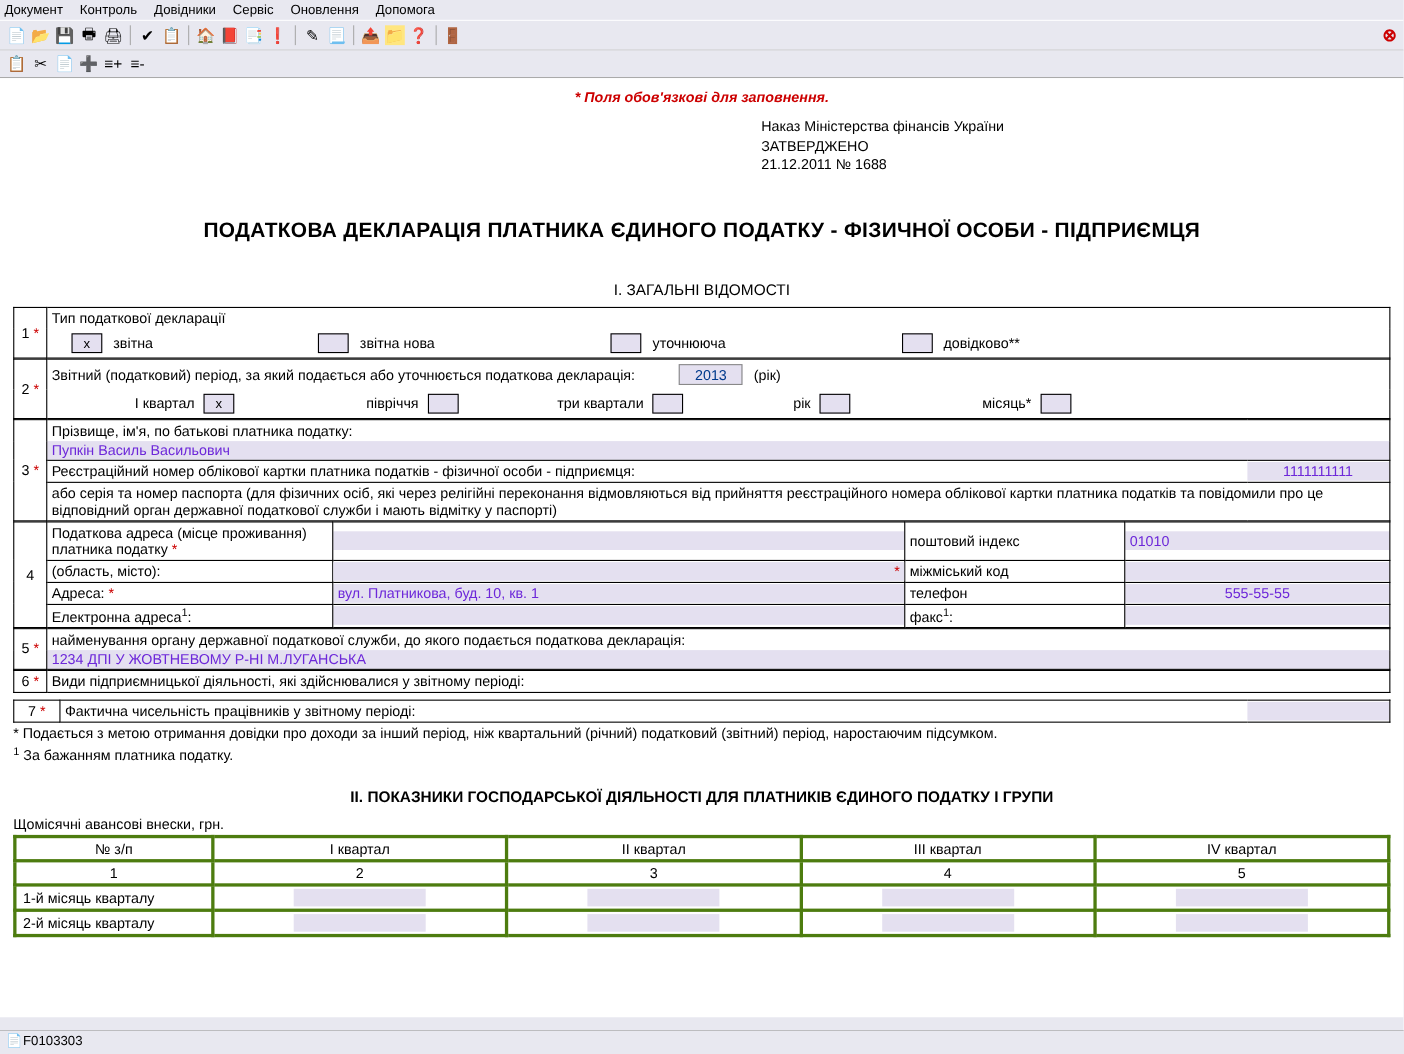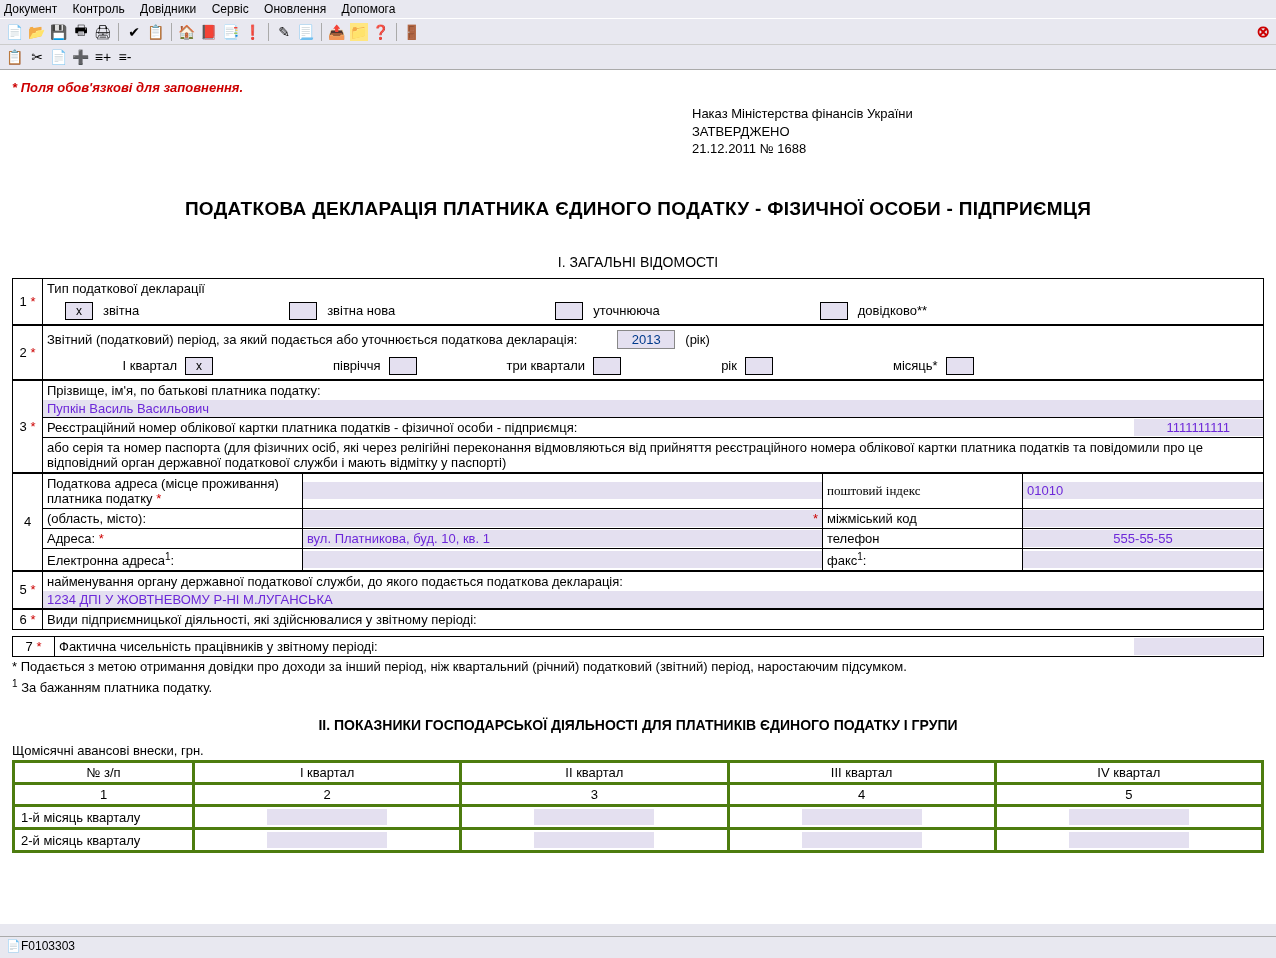--- a/index.html
+++ b/index.html
@@ -64,20 +64,21 @@
     position: relative;
   }
   .doc {
     padding: 6px 12px;
   }
   .required-note {
     color: #c00;
     font-weight: bold;
     font-style: italic;
     padding: 4px 0;
+    text-align: center;
   }
   .approval {
     margin-left: 680px;
     line-height: 1.35;
     padding: 6px 0 16px 0;
   }
   .main-title {
     text-align: center;
     font-weight: bold;
     font-size: 19px;
@@ -338,21 +339,21 @@
       </table>
 
     <table class="form-tbl" style="border-top:none;">
       <tbody>
           <tr>
         <td class="num-cell" rowspan="4">4</td>
         <td style="width:260px;"><span>Податкова адреса (місце проживання) платника податку</span> <span class="star">*</span></td>
         <td style="width:520px;padding:0;">
               <input class="input-field" style="">
             </td>
-        <td style="width:200px;font-family:Liberation Serif, serif;">поштовий індекс</td>
+        <td style="width:200px;">поштовий індекс</td>
         <td style="padding:0;">
               <input class="input-field" style="text-align: left;" value="01010">
             </td>
       </tr>
       <tr>
         <td>(область, місто):</td>
         <td style="padding:0;position:relative;">
               <input class="input-field" style="">
               <span class="star" style="position:absolute;right:4px;top:2px;">*</span>
             </td>

